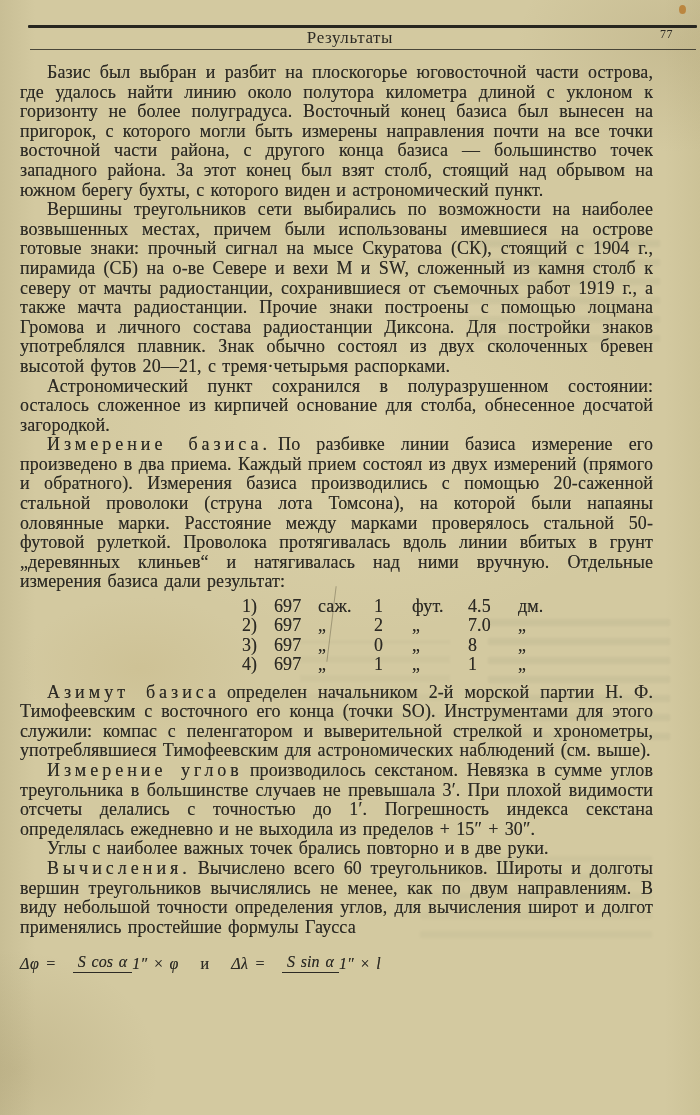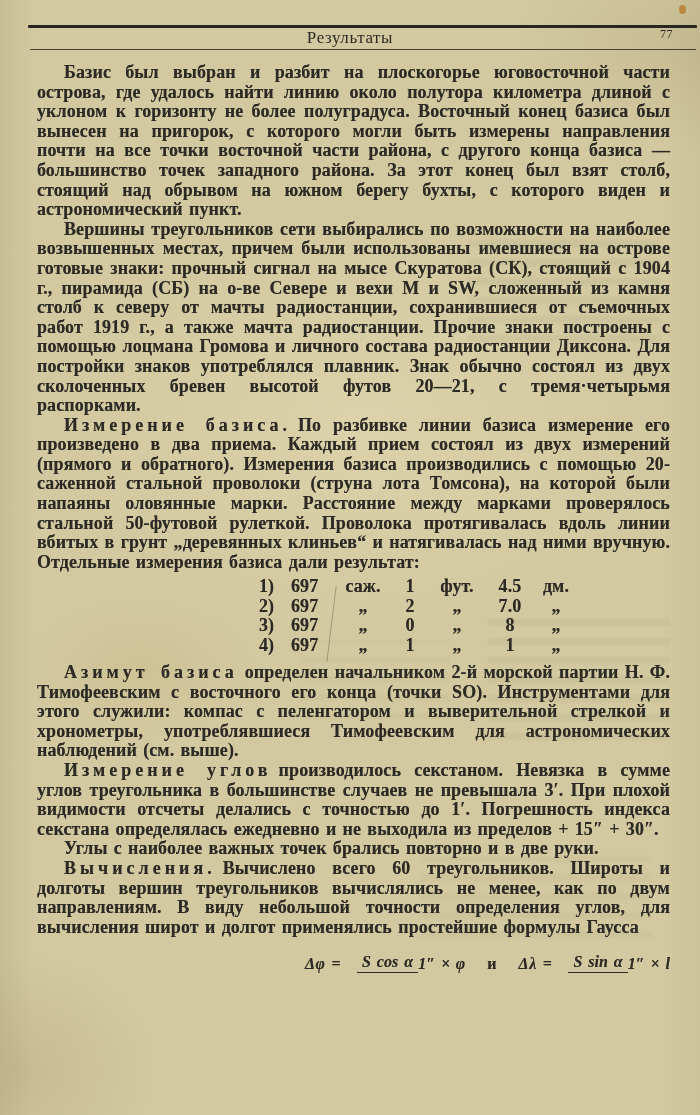--- a/index.html
+++ b/index.html
@@ -18,43 +18,42 @@
   .page{position:absolute;inset:0;padding-left:20px;}
 
   
   .rule-thick{position:absolute;left:28px;top:25px;width:669px;height:3px;background:#27261f;border-radius:1px;}
   .rule-thin{position:absolute;left:30px;top:49px;width:666px;height:1px;background:rgba(39,38,31,.8);}
   .running-title{position:absolute;left:0;top:28px;width:700px;text-align:center;font-size:17px;letter-spacing:.6px;}
   .page-number{position:absolute;top:27px;right:27px;font-size:12px;letter-spacing:.5px;}
 
   
   .content{
-    position:absolute;left:37px;top:63px;width:633px;
+    position:absolute;left:20px;top:63px;width:633px;
     font-size:18px;line-height:19.6px;text-align:justify;
     letter-spacing:.1px;word-spacing:.09em;
     text-shadow:0 0 .4px rgba(44,42,36,.55);
-    font-weight:bold;
   }
   .content p{margin:0;text-indent:27px;}
   .lead{letter-spacing:4px;margin-right:7px;word-spacing:.2em;}
 
   
   table.meas{border-collapse:collapse;margin:5px 0 8px 222px;line-height:19.4px;}
-  table.meas td{padding:0;font-size:18px;text-align:center;vertical-align:baseline;}
+  table.meas td{padding:0;font-size:18px;vertical-align:baseline;}
   table.meas td:nth-child(1){width:32px;text-align:left;}
   table.meas td:nth-child(2){width:44px;text-align:left;}
   table.meas td:nth-child(3){width:56px;}
   table.meas td:nth-child(4){width:38px;}
   table.meas td:nth-child(5){width:56px;}
   table.meas td:nth-child(6){width:50px;}
   table.meas td:nth-child(7){width:42px;}
 
   
   .formulas{
-    margin-top:16px;display:flex;justify-content:flex-end;align-items:center;gap:16px;
+    margin-top:16px;display:flex;justify-content:flex-start;align-items:center;gap:16px;
     font-size:16px;font-style:italic;text-indent:0;text-align:center;
   }
   .frac{display:inline-flex;flex-direction:row;align-items:center;line-height:18px;}
   .frac .num{padding:0 5px 1px;border-bottom:1.4px solid #2c2a24;}
   .frac .den{padding-top:1px;}
   .connector{font-style:normal;padding:0 6px;}
   .lhs{letter-spacing:.5px;}
 
   
   .ghost{position:absolute;pointer-events:none;opacity:.32;filter:blur(1.3px);
@@ -77,20 +76,21 @@
   <div class="running-title">Результаты</div>
   <div class="page-number">77</div>
   <div class="rule-thin"></div>
 
   <div class="content">
 
     <p><span>Базис был выбран и разбит на плоскогорье юговосточной части острова, где удалось найти линию около полутора километра длиной с уклоном к горизонту не более полуградуса. Восточный конец базиса был вынесен на пригорок, с которого могли быть измерены направления почти на все точки восточной части района, с другого конца базиса — большинство точек западного района. За этот конец был взят столб, стоящий над обрывом на южном берегу бухты, с которого виден и астрономический пункт.</span></p>
 
     <p><span>Вершины треугольников сети выбирались по возможности на наиболее возвышенных местах, причем были использованы имевшиеся на острове готовые знаки: прочный сигнал на мысе Скуратова (СК), стоящий с 1904 г., пирамида (СБ) на о-ве Севере и вехи M и SW, сложенный из камня столб к северу от мачты радиостанции, сохранившиеся от съемочных работ 1919 г., а также мачта радиостанции. Прочие знаки построены с помощью лоцмана Громова и личного состава радиостанции Диксона. Для постройки знаков употреблялся плавник. Знак обычно состоял из двух сколоченных бревен высотой футов 20—21, с тремя·четырьмя распорками.</span></p>
 
+    <p><span>Астрономический пункт сохранился в полуразрушенном состоянии: осталось сложенное из кирпичей основание для столба, обнесенное досчатой загородкой.</span></p>
 
     <p><span class="lead">Измерение базиса.</span><span>По разбивке линии базиса измерение его произведено в два приема. Каждый прием состоял из двух измерений (прямого и обратного). Измерения базиса производились с помощью 20-саженной стальной проволоки (струна лота Томсона), на которой были напаяны оловянные марки. Расстояние между марками проверялось стальной 50-футовой рулеткой. Проволока протягивалась вдоль линии вбитых в грунт „деревянных клиньев“ и натягивалась над ними вручную. Отдельные измерения базиса дали результат:</span></p>
 
     <table class="meas">
       <tbody>
           <tr>
         <td>1)</td>
         <td>697</td>
         <td>саж.</td>
         <td>1</td>

